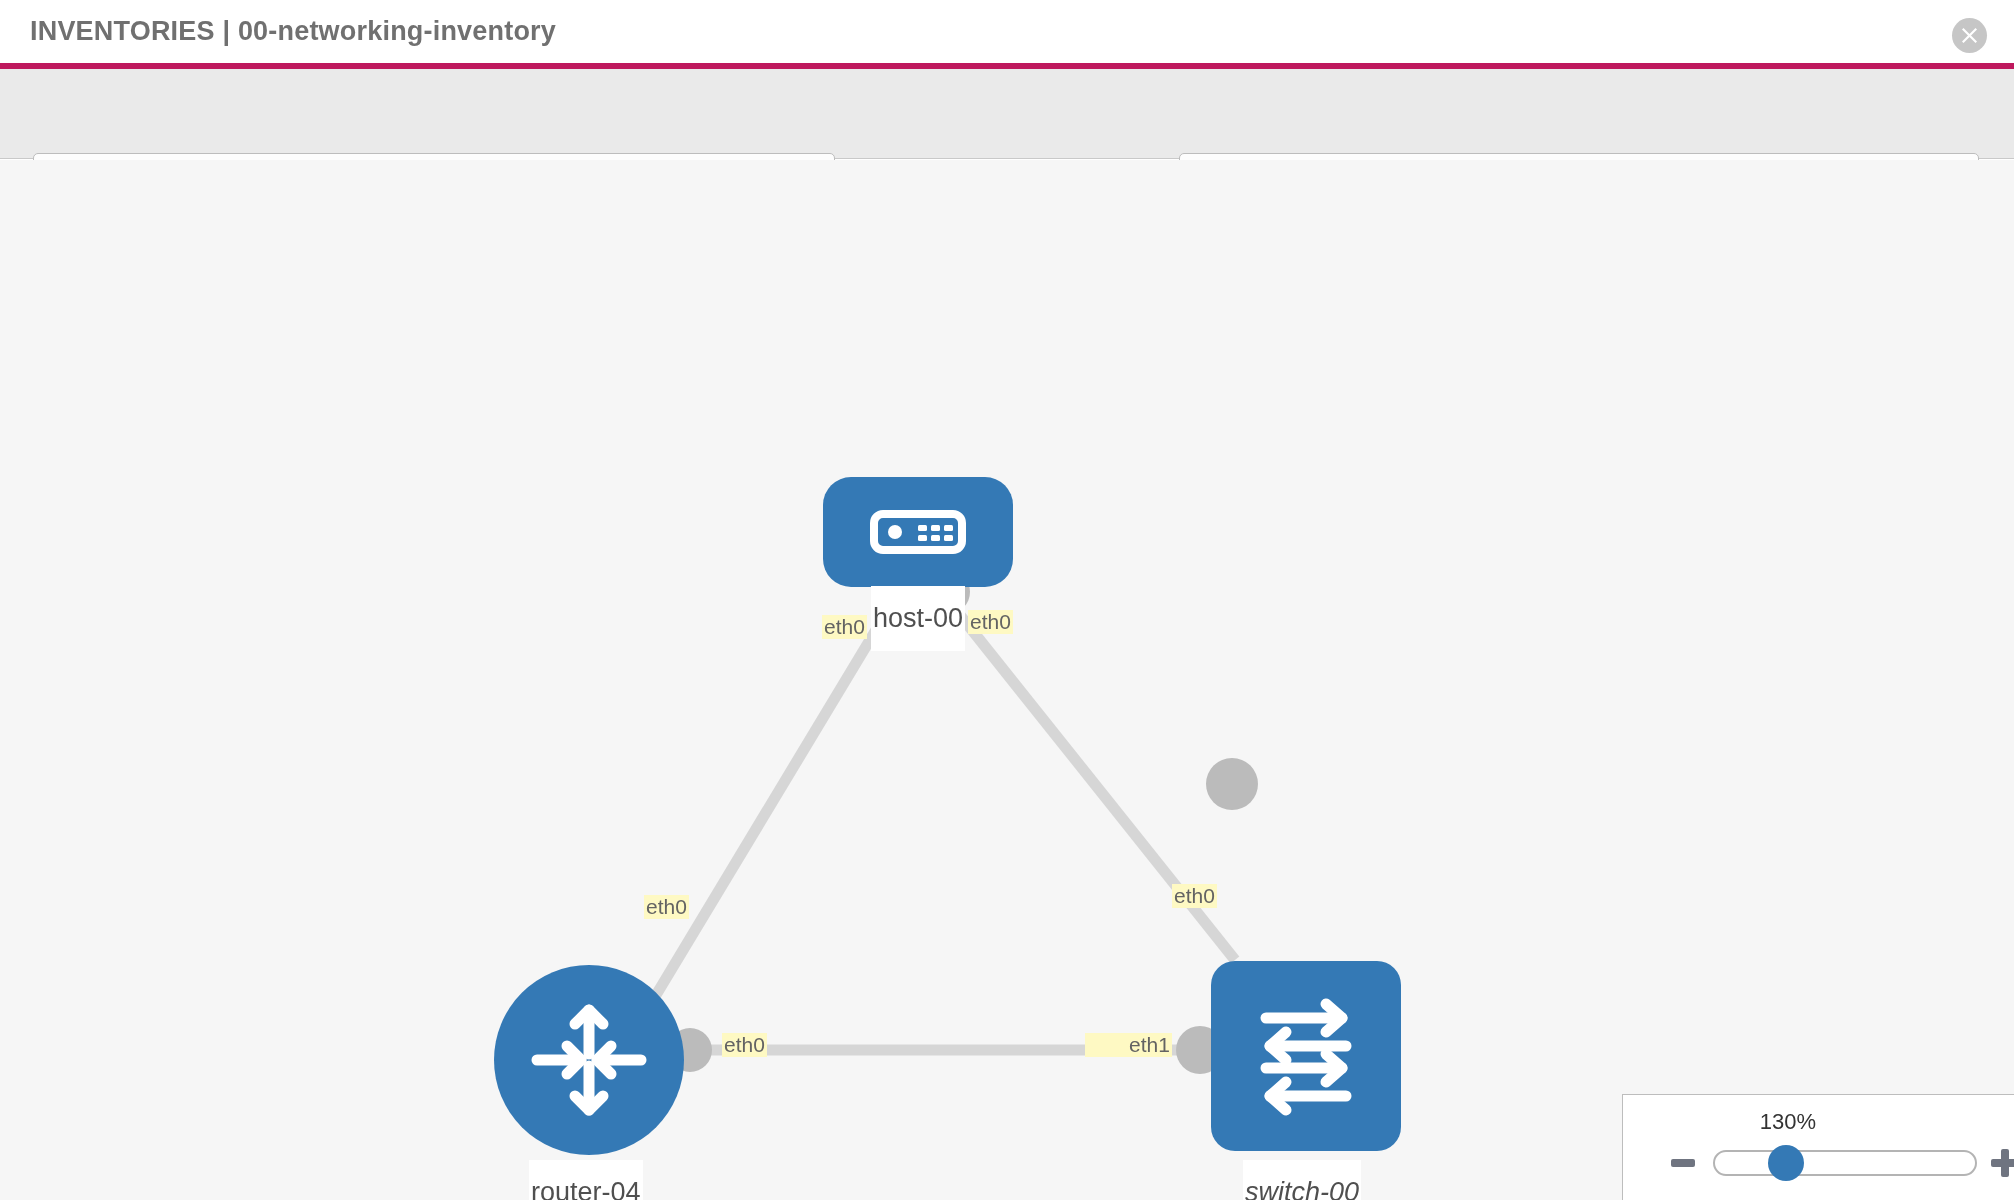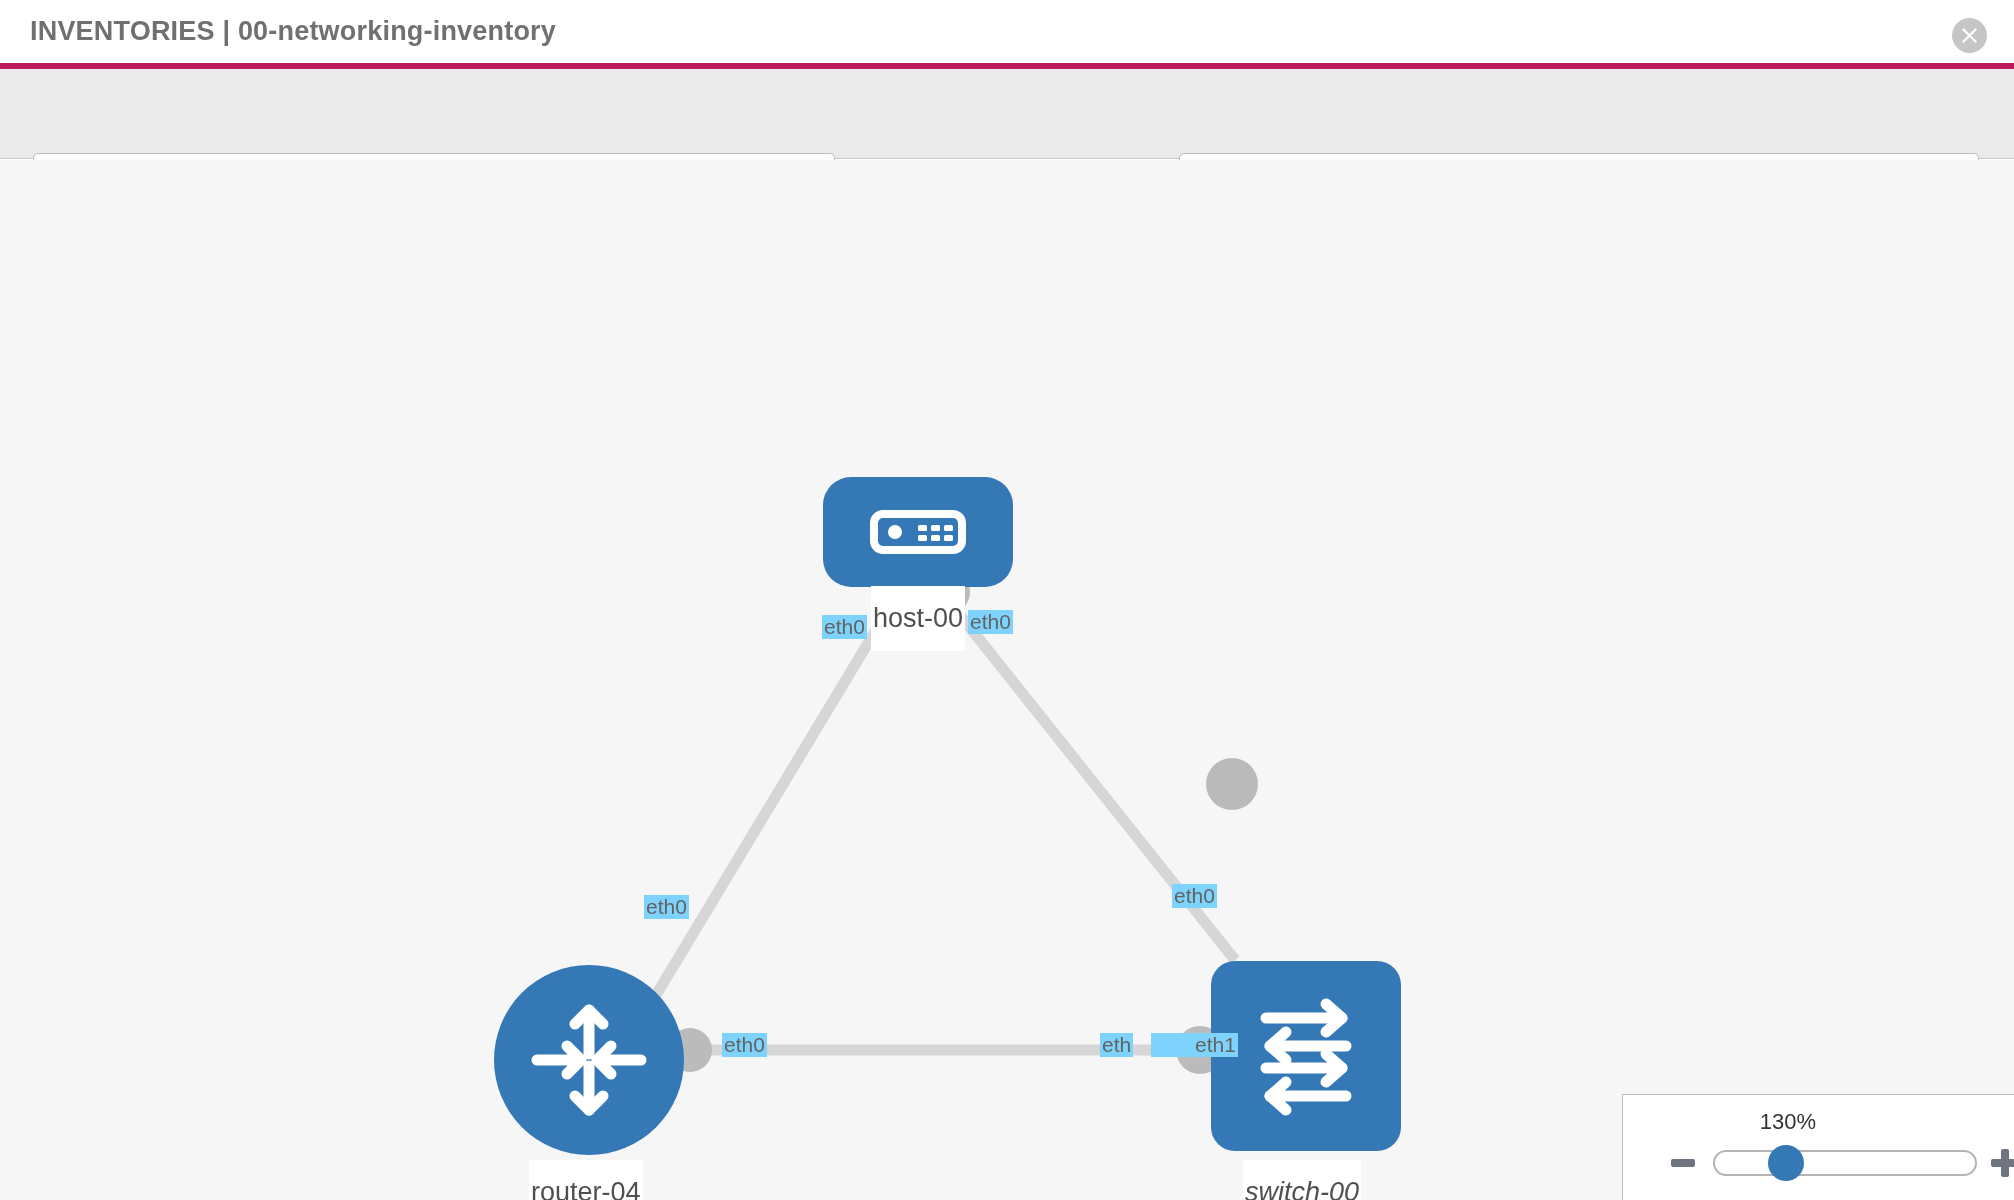--- a/index.html
+++ b/index.html
@@ -89,21 +89,21 @@
   .node-label {
     position: absolute;
     font-size: 27px; color: #4f4f4f;
     background: #ffffff;
     white-space: nowrap;
     padding: 17px 2px;
   }
   .iface-label {
     position: absolute;
     font-size: 21px; color: #636363;
-    background: #7dd3fc;
+    background: #fef9c3;
     white-space: nowrap;
     padding: 0 2px;
     text-align: center;
   }
 
   .node {
     position: absolute;
     background: #3479b5;
     cursor: pointer;
   }
@@ -265,21 +265,21 @@
     <div class="node-label" style="left:871px; top:426px;">host-00</div>
     <div class="node-label" style="left:529px; top:1000px;">router-04</div>
     <div class="node-label" style="left:1243px; top:1000px;font-style:italic;">switch-00</div>
 
     <div class="iface-label" style="left:822px; top:455px;">eth0</div>
     <div class="iface-label" style="left:968px; top:450px;">eth0</div>
     <div class="iface-label" style="left:644px; top:735px;">eth0</div>
     <div class="iface-label" style="left:722px; top:873px;">eth0</div>
     <div class="iface-label" style="left:1172px; top:724px;">eth0</div>
     <div class="iface-label" style="left:1100px; top:873px;">eth</div>
-    <div class="iface-label" style="left:1151px; top:873px;padding-left:44px;">eth1</div>
+    <div class="iface-label" style="left:1085px; top:873px;padding-left:44px;">eth1</div>
   </div>
 
   <div class="zoom-panel">
     <div class="zoom-level">130%</div>
     <div class="zoom-minus"></div>
     <div class="zoom-track"></div>
     <div class="zoom-thumb"></div>
     <div class="zoom-plus"></div>
   </div>
 

